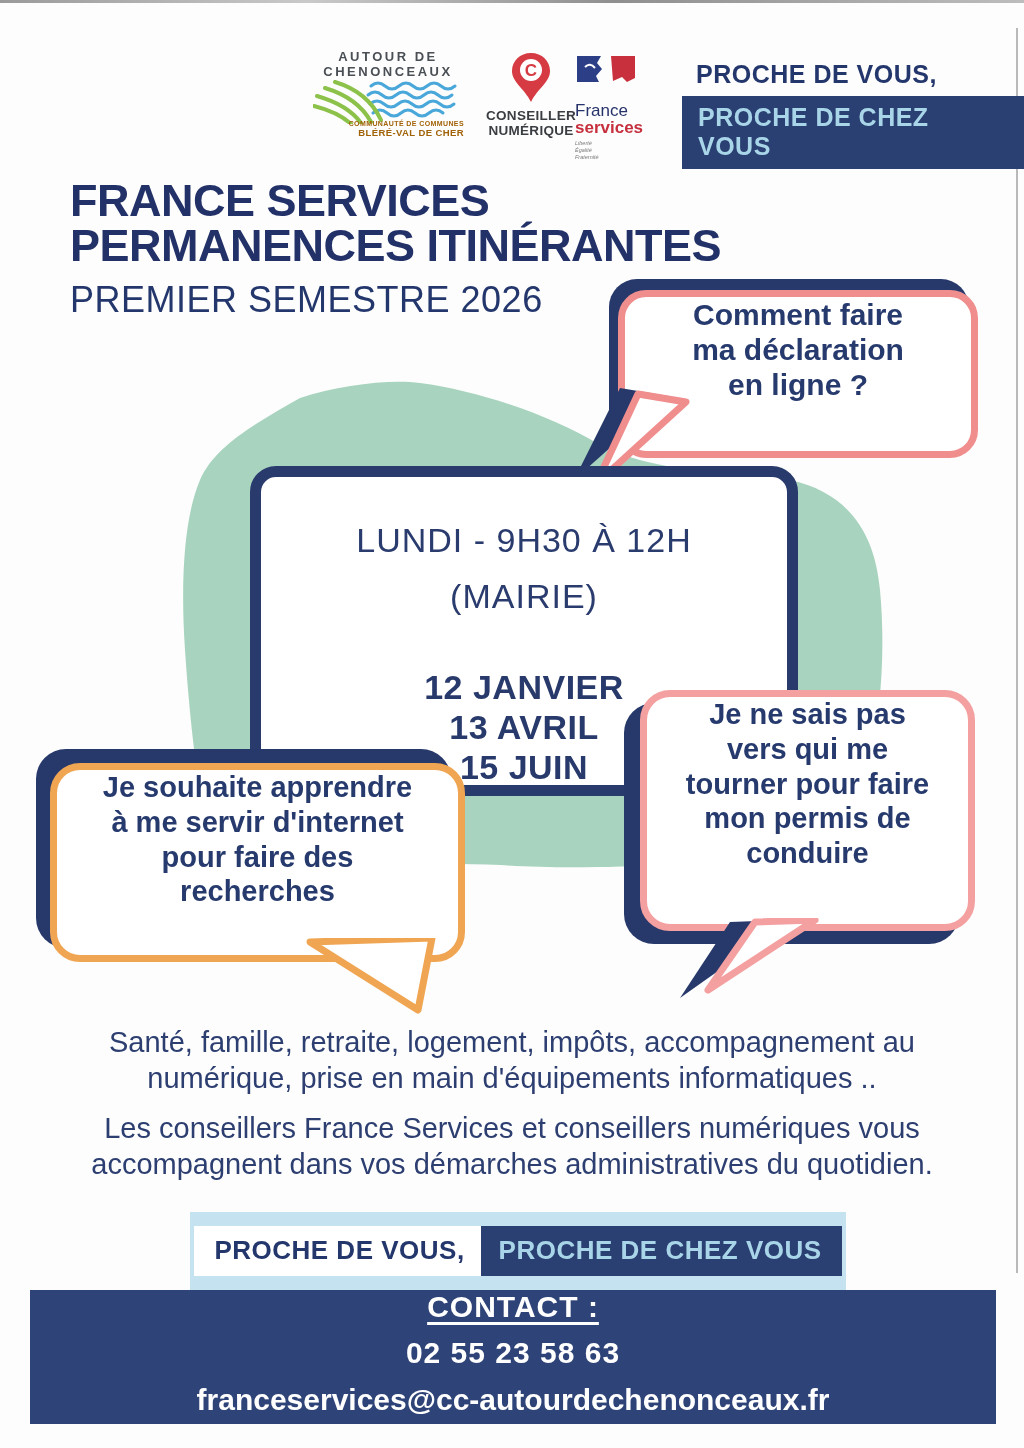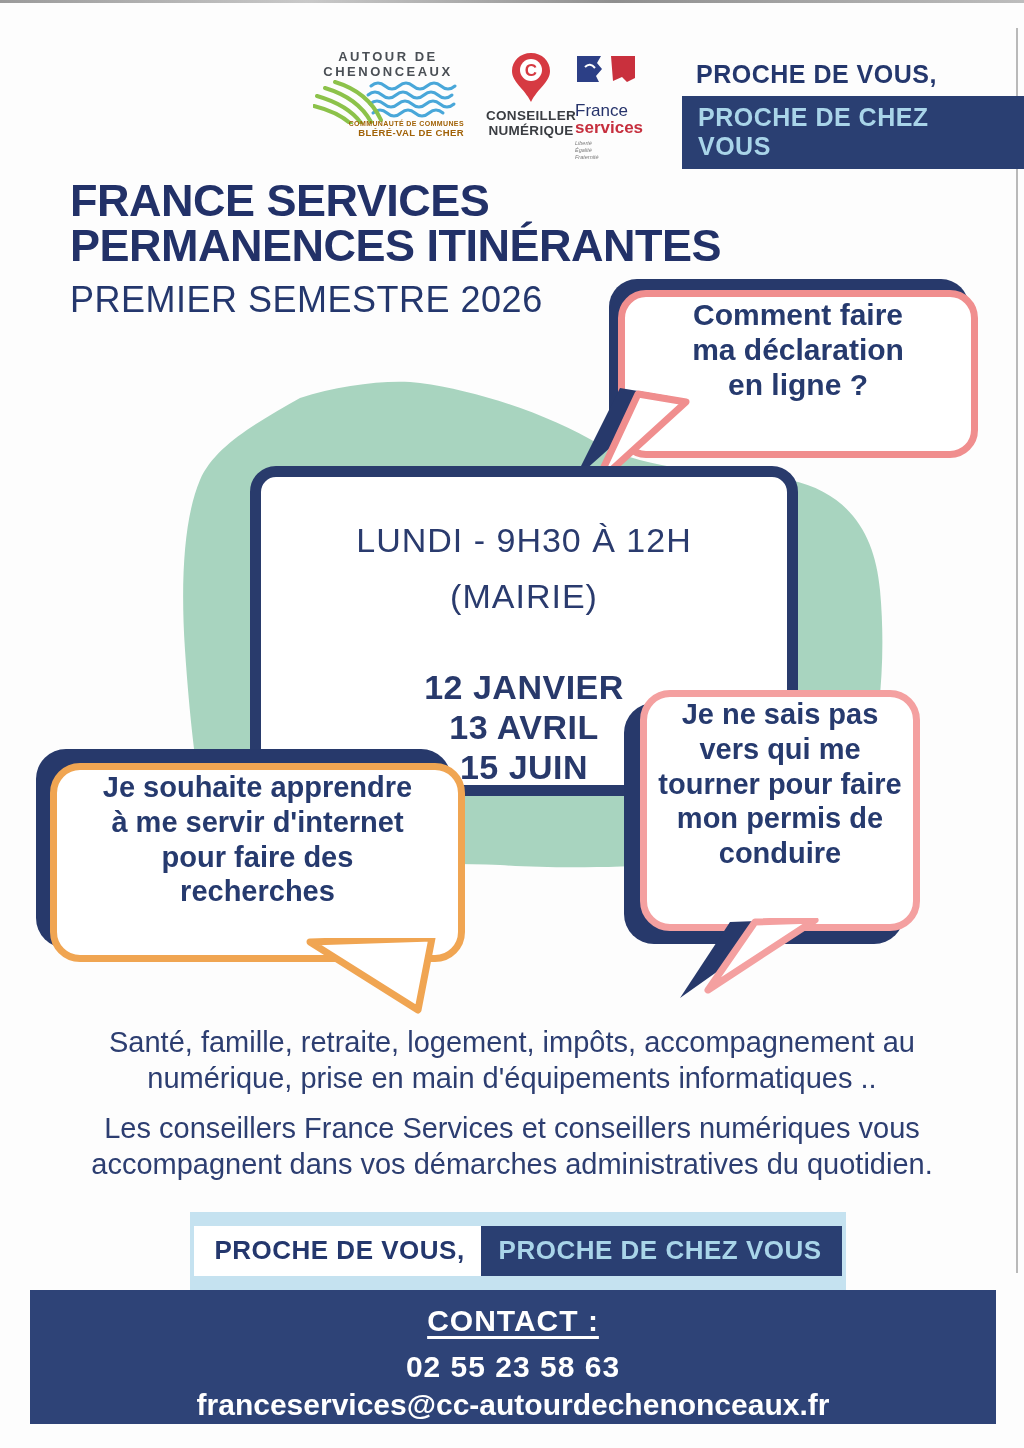--- a/index.html
+++ b/index.html
@@ -43,21 +43,21 @@
   .bubble { position:absolute; background:#ffffff; display:flex; align-items:flex-start; justify-content:center;
     text-align:center; white-space:pre-line; color:#263a6e; font-weight:800; }
   .bubble-declaration { left:618px; top:290px; width:360px; height:168px;
     border:7px solid #f08e8e; border-radius:28px; font-size:30px; line-height:1.17;
     box-shadow:-9px -11px 0 0 #27396b; z-index:2; }
   .tail-declaration { position:absolute; left:568px; top:388px; width:130px; height:100px; z-index:2; }
   .bubble-internet { left:50px; top:763px; width:415px; height:199px;
     border:7px solid #f0a552; border-radius:30px; font-size:29px; line-height:1.2;
     box-shadow:-14px -14px 0 0 #27396b; z-index:5; }
   .tail-internet { position:absolute; left:290px; top:938px; width:160px; height:85px; z-index:5; }
-  .bubble-permis { left:640px; top:690px; width:280px; height:241px;
+  .bubble-permis { left:640px; top:690px; width:335px; height:241px;
     border:7px solid #f4a0a0; border-radius:30px; font-size:29px; line-height:1.2;
     box-shadow:-16px 13px 0 0 #27396b; z-index:5; }
   .tail-permis { position:absolute; left:650px; top:918px; width:180px; height:85px; z-index:5; }
 
   .card { position:absolute; left:250px; top:466px; width:548px; height:330px;
     background:#ffffff; border:11px solid #293b6c; border-radius:26px; z-index:3;
     display:flex; flex-direction:column; align-items:center; text-align:center; padding-top:44px;gap:11px; }
   .card-tab { position:absolute; left:376px; top:436px; width:270px; height:66px;
     background:#2b3d6e; border-radius:16px; z-index:4;
     display:flex; align-items:center; justify-content:center;
@@ -77,25 +77,25 @@
   .banner { position:absolute; left:190px; top:1212px; width:656px; height:78px;
     background:#c5e2f0; display:flex; align-items:center; justify-content:center; z-index:1; }
   .banner-white { background:#ffffff; color:#24376d; font-size:26px; font-weight:800;
     letter-spacing:0.5px; padding:9px 16px 10px 20px; }
   .banner-navy { background:#2a3f72; color:#a9d5e9; font-size:26px; font-weight:800;
     letter-spacing:0.5px; padding:9px 20px 10px 18px; }
 
   
   .footer { position:absolute; left:30px; top:1290px; width:966px; height:134px;
     background:#2e4377; color:#ffffff; text-align:center; z-index:2;
-    display:flex; flex-direction:column; align-items:center; padding-top:14px; }
+    display:flex; flex-direction:column; align-items:center; }
   .footer-heading { font-size:30px; font-weight:800; letter-spacing:1px;
     text-decoration:underline; text-underline-offset:5px; }
   .footer-phone { margin-top:12px; font-size:30px; font-weight:800; letter-spacing:1px; }
-  .footer-email { margin-top:4px; font-size:30px; font-weight:800; }
+  .footer-email { margin-top:13px; font-size:30px; font-weight:800; }
 </style>
 </head>
 <body>
 
 <div class="page">
 
   <div class="scan-top-line"></div>
   <div class="scan-right-line"></div>
 
   <div class="header">

